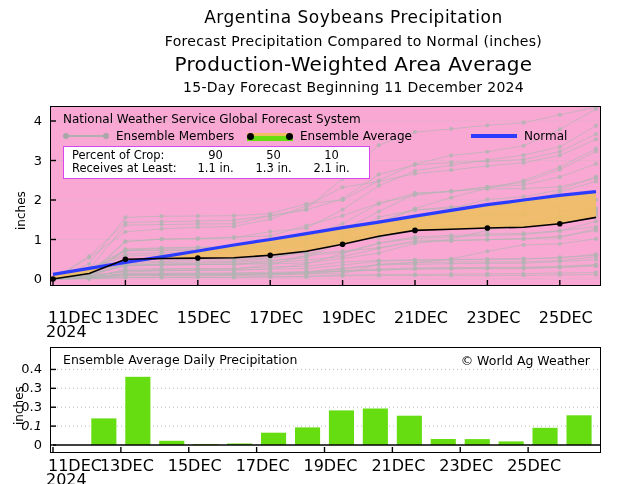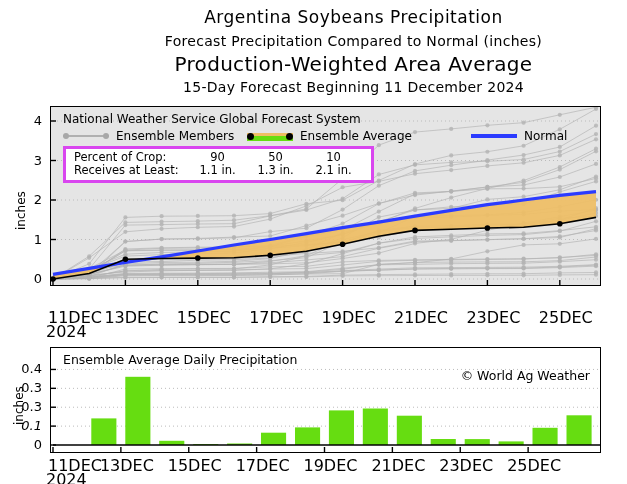--- a/index.html
+++ b/index.html
@@ -6,21 +6,21 @@
   body{width:627px;height:484px;position:relative;overflow:hidden;
        font-family:"DejaVu Sans", sans-serif; color:#000;}
   .titles{position:absolute;left:0;top:0;width:627px;text-align:center;margin-left:40px;}
   .t1{font-size:17px;letter-spacing:.5px;margin-top:7px;}
   .t2{font-size:14px;letter-spacing:.3px;margin-top:6px;}
   .t3{font-size:20px;letter-spacing:.3px;margin-top:3px;}
   .t4{font-size:14px;letter-spacing:.3px;margin-top:3px;}
 
   
   #top-panel{position:absolute;left:50px;top:106px;width:551px;height:180px;
-             border:1px solid #000;box-sizing:border-box;background:#e5e5e5;}
+             border:1px solid #000;box-sizing:border-box;background:#f9a8d4;}
   #top-svg{position:absolute;left:0;top:0;}
   .ylab{position:absolute;font-size:12px;transform:rotate(-90deg);
         transform-origin:left top;white-space:nowrap;}
   .ytick{position:absolute;font-size:13px;text-align:right;width:26px;}
   .xtick{position:absolute;font-size:16px;white-space:nowrap;}
   .yearlab{position:absolute;font-size:16px;}
 
   
   .legend-title{position:absolute;left:12px;top:5px;font-size:12px;white-space:nowrap;}
   .leg-row{position:absolute;top:22px;font-size:12px;white-space:nowrap;text-align:right;}
@@ -34,33 +34,33 @@
                 background:#a8a8a8;}
   .sw-members b.l{left:0}.sw-members b.r{right:0}
   .sw-avg{width:46px;height:10px;position:relative;}
   .sw-avg .grn{position:absolute;left:0;top:3px;width:46px;height:6px;background:#66dd11;}
   .sw-avg .org{position:absolute;left:0;top:1px;width:46px;height:3px;background:#efbe64;}
   .sw-avg b{position:absolute;top:1px;width:7px;height:7px;border-radius:50%;background:#000;}
   .sw-avg b.l{left:0}.sw-avg b.r{right:0}
   .sw-normal{width:46px;height:4px;background:#2b3bff;margin-bottom:2px;}
 
   
-  #stats-box{position:absolute;left:12px;top:39px;border:3px solid #d946ef;
+  #stats-box{position:absolute;left:12px;top:39px;border:1px solid #d946ef;
              background:#fff;padding:2px 8px 3px 8px;font-size:11.5px;line-height:13px;}
   #stats-box table{border-collapse:collapse;}
   #stats-box td{padding:0 0 0 0;white-space:nowrap;}
   #stats-box td.lbl{text-align:left;padding-right:10px;}
   #stats-box td.val{text-align:center;width:58px;}
 
   
   #bot-panel{position:absolute;left:50px;top:347px;width:551px;height:106px;
              border:1px solid #000;box-sizing:border-box;background:#fff;}
   #bot-svg{position:absolute;left:0;top:0;}
   .panel-cap{position:absolute;left:12px;top:4px;font-size:12.5px;white-space:nowrap;}
-  .copy{position:absolute;right:10px;top:20px;font-size:12.5px;white-space:nowrap;}
+  .copy{position:absolute;right:10px;top:5px;font-size:12.5px;white-space:nowrap;}
 </style>
 </head>
 <body>
 
 <div class="titles">
   <div class="t1">Argentina Soybeans Precipitation</div>
   <div class="t2">Forecast Precipitation Compared to Normal (inches)</div>
   <div class="t3">Production-Weighted Area Average</div>
   <div class="t4">15-Day Forecast Beginning 11 December 2024</div>
 </div>

